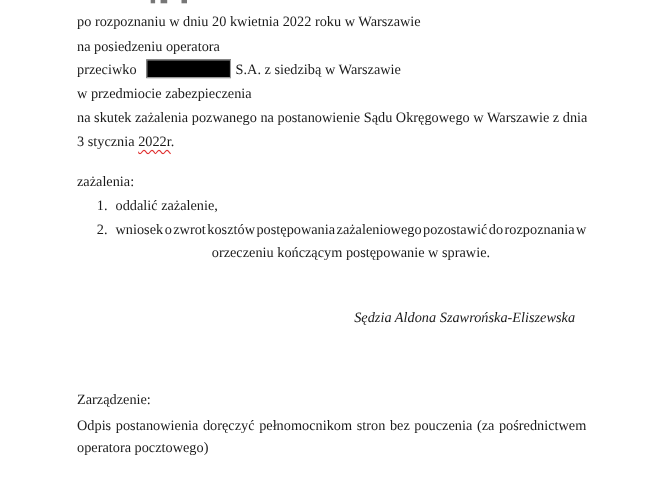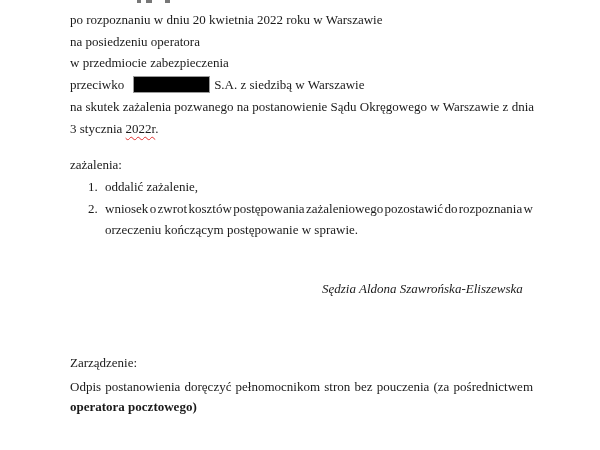--- a/index.html
+++ b/index.html
@@ -25,50 +25,50 @@
   .bar1{width:180px;margin-left:3px;}
   .bar2{width:77px;margin-left:9px;margin-right:4px;}
   .sq{
     text-decoration:underline wavy #e03030;
     text-decoration-thickness:1px;
     text-underline-offset:3px;
   }
   .postanowil{margin-top:15px;white-space:nowrap;}
   .li{position:relative;padding-left:35px;white-space:nowrap;}
   .li .num{position:absolute;left:18px;top:0;}
-  .li2b{padding-left:35px;white-space:nowrap;}
+  .li2b{padding-left:35px;white-space:nowrap;text-align:center;}
   .signature{
     margin-top:37px;padding-left:252px;
     font-style:italic;white-space:nowrap;
   }
   .zarzadzenie{margin-top:52px;white-space:nowrap;}
   .finalpara1{margin-top:4px;line-height:20px;}
-  .finalpara2{line-height:20px;white-space:nowrap;font-weight:bold;}
+  .finalpara2{line-height:20px;white-space:nowrap;}
 </style>
 </head>
 <body>
 
 <div class="doc">
 
   <div class="remnant" style="left:137px;top:0;width:4px;height:3px;"></div>
   <div class="remnant" style="left:146px;top:0;width:6px;height:3px;"></div>
   <div class="remnant" style="left:165px;top:0;width:5px;height:3px;"></div>
 
   <div class="content">
 
     <div class="line">po rozpoznaniu w dniu 20 kwietnia 2022 roku w Warszawie</div>
 
     <div class="line">na posiedzeniu operatora</div>
 
 
-    <div class="line">w przedmiocie zabezpieczenia</div>
-
     <div class="line">
       <span>przeciwko</span><span class="redact bar2"></span><span>S.A. z siedzibą w Warszawie</span>
     </div>
+
+    <div class="line">w przedmiocie zabezpieczenia</div>
 
     <div class="line jfull">na skutek zażalenia pozwanego na postanowienie Sądu Okręgowego w Warszawie z dnia</div>
 
     <div class="line">
       <span>3 stycznia </span><span class="sq">2022r</span><span>.</span>
     </div>
 
     <div class="postanowil">zażalenia:</div>
 
     <div class="li">

